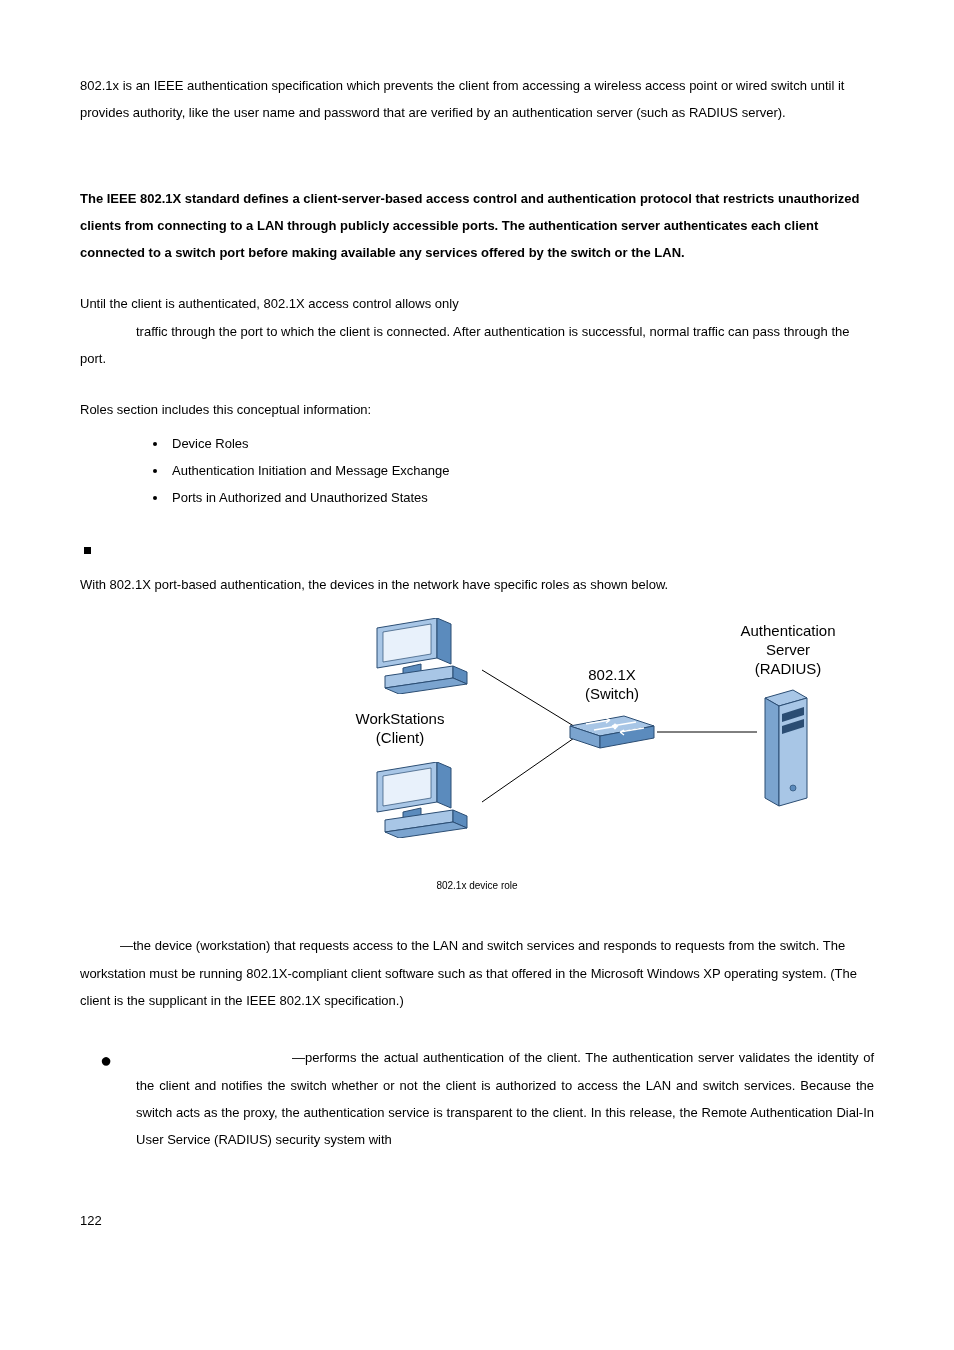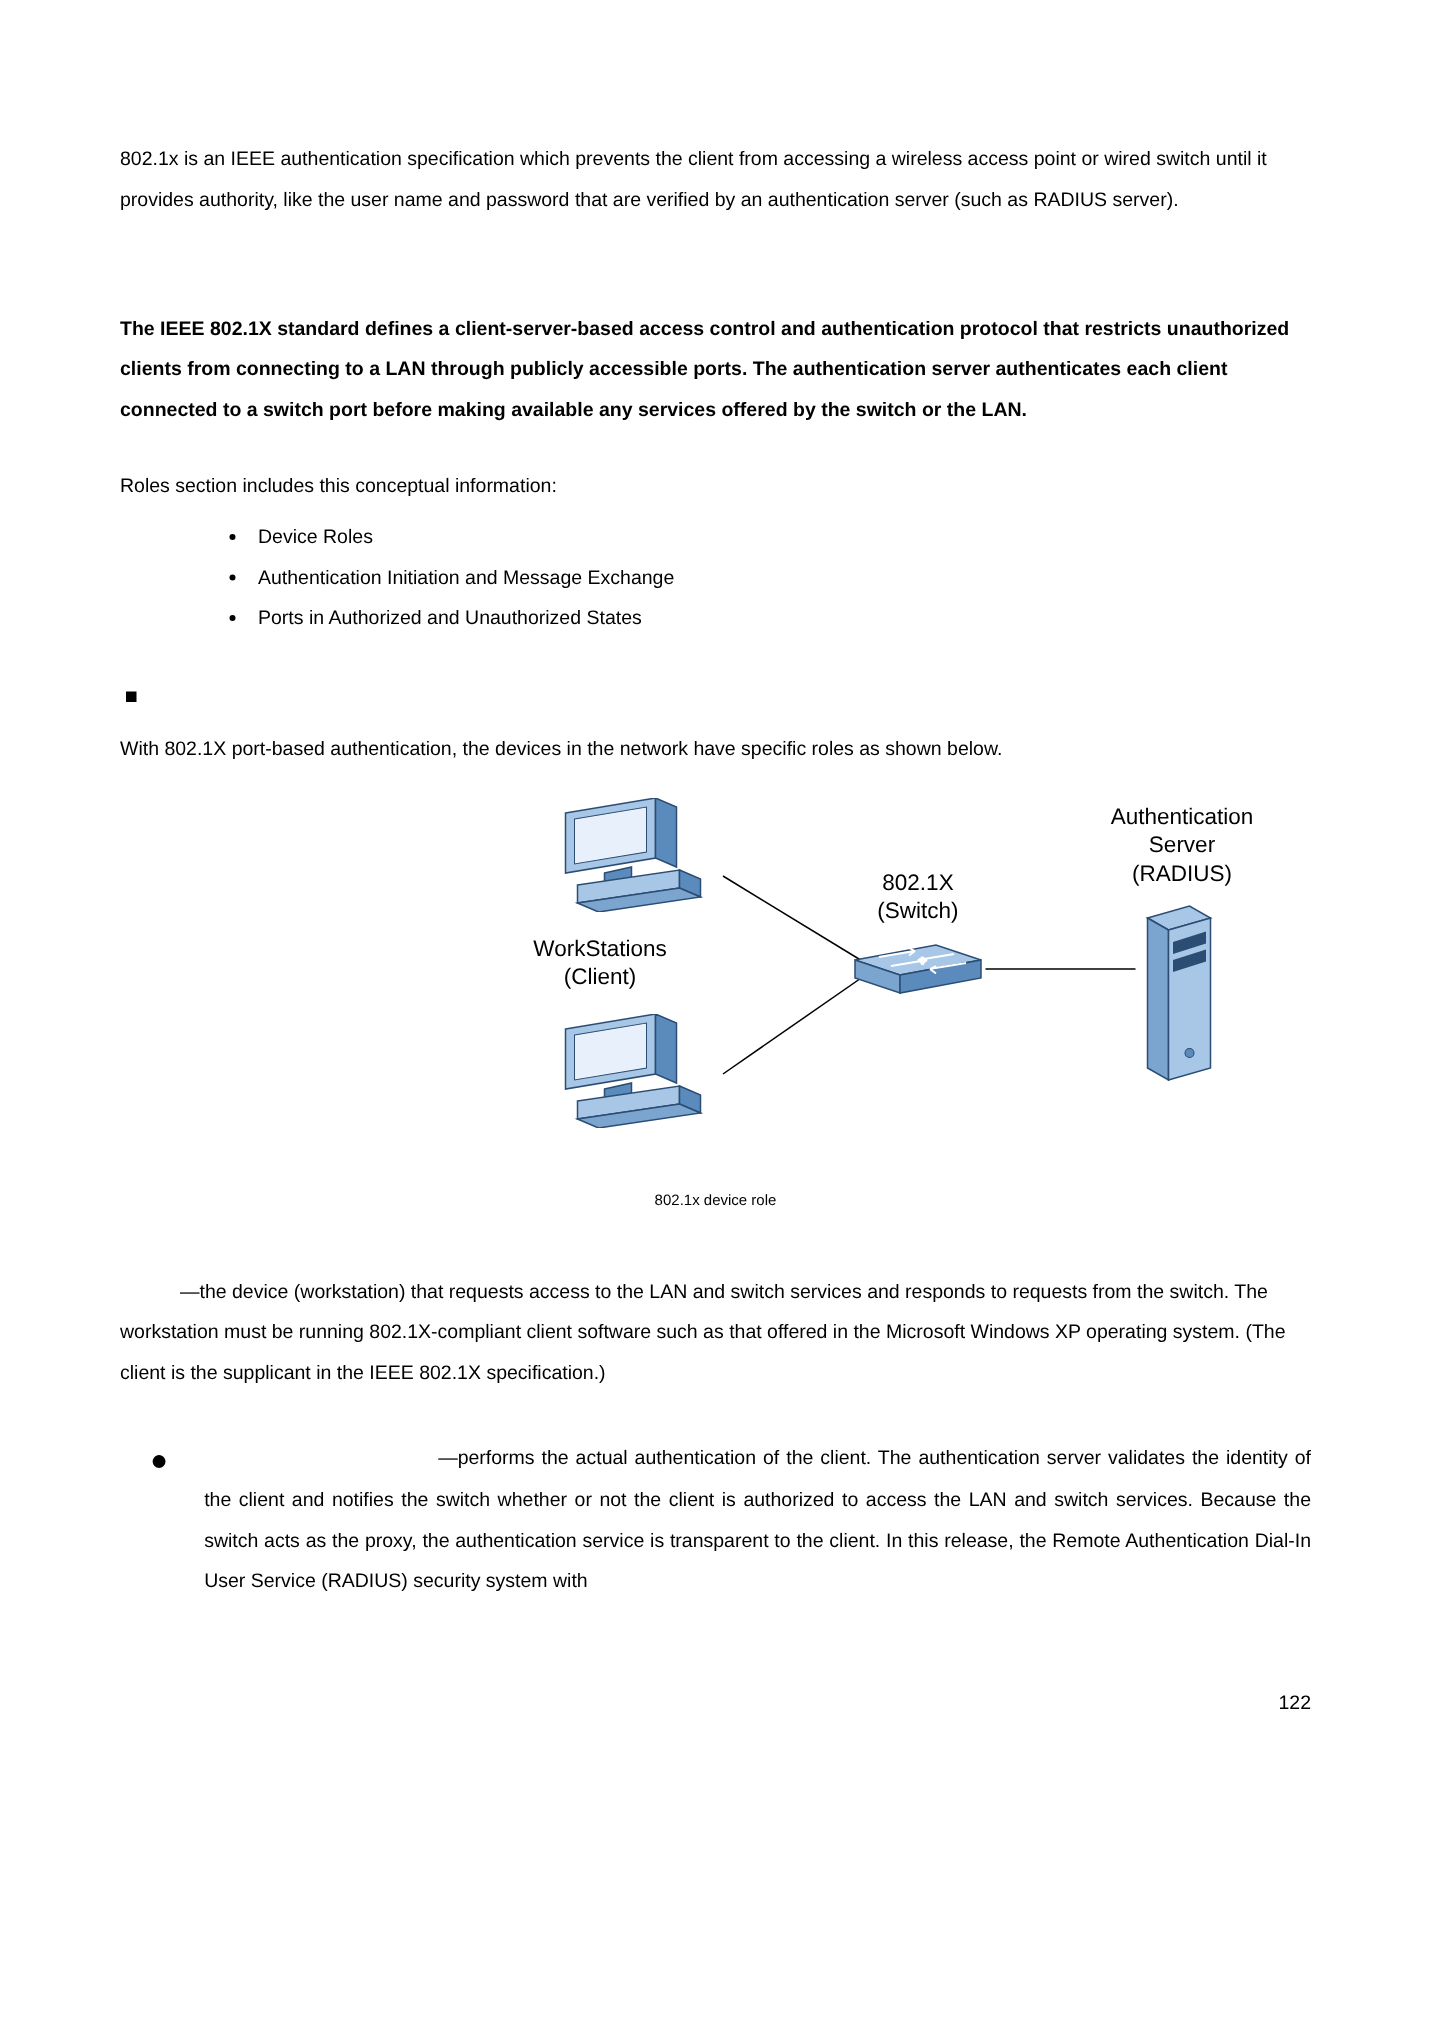--- a/index.html
+++ b/index.html
@@ -6,36 +6,36 @@
     margin: 0;
     padding: 0;
     background: #fff;
     width: 954px;
     font-family: Arial, Helvetica, sans-serif;
     font-size: 13px;
     color: #000;
     line-height: 2.1;
   }
   .page {
-    padding: 92px 80px 40px 80px;
+    padding: 72px 80px 40px 80px;
   }
   p { margin: 0; }
   .para { margin-bottom: 6px; }
   .gap-lg { margin-top: 58px; font-weight: bold; }
   .gap-md { margin-top: 24px; }
   .gap-sm { margin-top: 8px; }
   .indent-line { padding-left: 56px; display:block; }
   ul.round { list-style: disc; padding-left: 88px; margin: 6px 0 12px 0; }
   ul.round li { margin: 0; padding-left: 4px; }
   .square-bullet {
     display:inline-block; width:7px; height:7px; background:#000; margin-left:4px; margin-top:8px;
   }
   .figure-wrap { text-align:center; margin-top:14px; }
   .caption { text-align:center; margin-top:14px; font-size:10px; }
-  .page-num { text-align:right; margin-top:26px; font-size:13px; }
+  .page-num { text-align:left; margin-top:26px; font-size:13px; }
   .bullet-row { display:flex; margin-top:30px; }
   .big-bullet { font-size:20px; line-height:1.2; margin-left:20px; margin-right:24px; margin-top:4px; }
   .bullet-body { flex:1; text-align:justify; }
 
   
   .diagram {
     display:inline-block;
     position:relative;
     width:560px;
     height:240px;
@@ -52,20 +52,24 @@
 </style>
 </head>
 <body>
 
 <div class="page">
 
   <p class="para">802.1x is an IEEE authentication specification which prevents the client from accessing a wireless access point or wired switch until it provides authority, like the user name and password that are verified by an authentication server (such as RADIUS server).</p>
 
   <p class="para gap-lg">The IEEE 802.1X standard defines a client-server-based access control and authentication protocol that restricts unauthorized clients from connecting to a LAN through publicly accessible ports. The authentication server authenticates each client connected to a switch port before making available any services offered by the switch or the LAN.</p>
 
+  <div class="gap-md">
+    <p>Until the client is authenticated, 802.1X access control allows only</p>
+    <p><span class="indent-line" style="display:inline">traffic through the port to which the client is connected. After authentication is successful, normal traffic can pass through the port.</span></p>
+  </div>
 
   <p class="gap-md">Roles section includes this conceptual information:</p>
 
   <ul class="round">
     <li>Device Roles</li>
     <li>Authentication Initiation and Message Exchange</li>
     <li>Ports in Authorized and Unauthorized States</li>
   </ul>
 
   <div class="gap-md">

